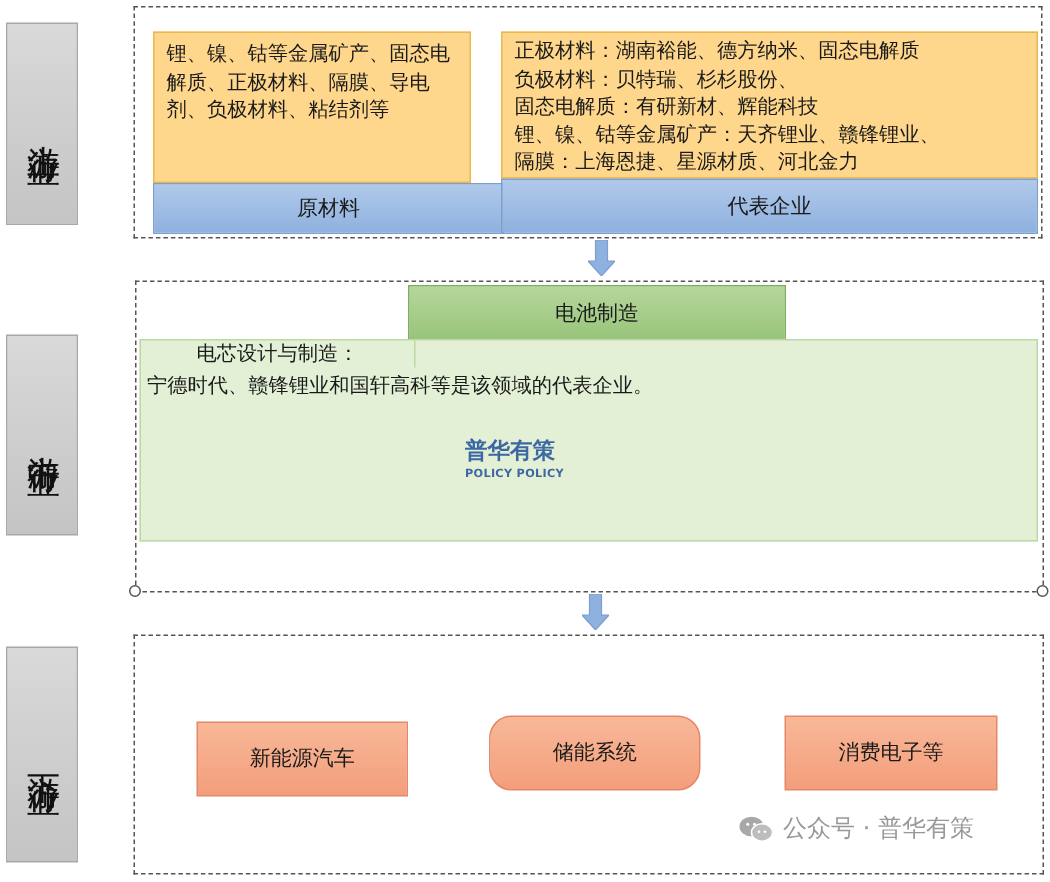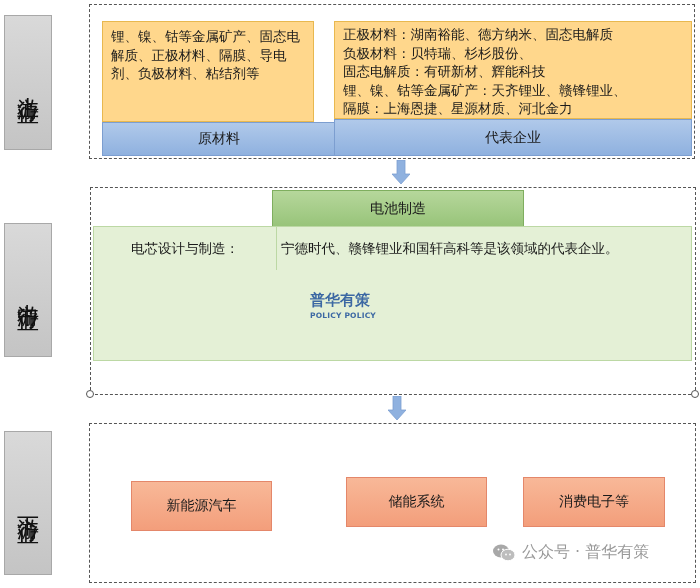--- a/index.html
+++ b/index.html
@@ -11,21 +11,21 @@
   .stage-label span { writing-mode:vertical-rl; text-orientation:upright; font-size:22px;
     letter-spacing:2px; color:#111; }
   .dashed { border:1.5px dashed #555; }
   .orange { background:#ffd78c; border:1px solid #e8b84f; font-size:13.5px; line-height:18.5px; padding:5px 8px; }
   .blue { background:linear-gradient(180deg,#b0c9ea,#8fb1df); border:1px solid #7c9ed0;
     display:flex; align-items:center; justify-content:center; font-size:14px; }
   .green-head { background:linear-gradient(180deg,#b6d79b,#98c47a); border:1px solid #7fae5f;
     display:flex; align-items:center; justify-content:center; font-size:14px; }
   .gtable { background:#e4f0d6; border:1px solid #bcd8a4; }
   .grow { position:absolute; left:0; right:0; border-top:1px solid #bcd8a4; display:flex; }
-  .grow:first-child { border-top:none; }
+  .grow:first-child { border-top:none;flex-direction:column; }
   .gcell-l { width:182px; border-right:1px solid #bcd8a4; display:flex; align-items:center; justify-content:center; font-size:13.5px; }
   .gcell-r { flex:1; padding:0 4px; display:flex; align-items:center; font-size:13.5px; line-height:17px; }
   .salmon { background:linear-gradient(180deg,#f8b898,#f39e7b); border:1px solid #e4876a;
     display:flex; align-items:center; justify-content:center; font-size:14px; }
   .arrow { width:18px; height:24px; }
   .handle { width:8px; height:8px; border:1px solid #555; border-radius:50%; background:#fff; }
   .watermark { color:#999; font-size:16px; display:flex; align-items:center; gap:6px; }
   .logo { color:#2a5a9e; font-weight:bold; font-size:15px; line-height:15px; opacity:0.9; }
   .logo small { display:block; font-size:7.5px; font-weight:bold; letter-spacing:0.2px; }
 </style>
@@ -90,21 +90,21 @@
 
 <div class="abs stage-label" style="left:4px; top:431px; width:48px; height:144px;">
   <span>下游行业</span>
 </div>
 
 <div class="abs dashed" style="left:89px; top:423px; width:607px; height:160px;"></div>
 
 <div class="abs salmon" style="left:131px; top:481px; width:141px; height:50px;">
   <span>新能源汽车</span>
 </div>
-<div class="abs salmon" style="left:346px; top:477px; width:141px; height:50px;">
+<div class="abs salmon" style="left:326px; top:477px; width:141px; height:50px;border-radius:15px;">
   <span>储能系统</span>
 </div>
 <div class="abs salmon" style="left:523px; top:477px; width:142px; height:50px;">
   <span>消费电子等</span>
 </div>
 
 <div class="abs watermark" style="left:492px; top:542px;">
   <svg width="24" height="20" viewBox="0 0 24 20">
     <ellipse cx="9" cy="8" rx="8" ry="6.5" fill="#a8a8a8"></ellipse>
     <ellipse cx="16" cy="12" rx="7" ry="5.8" fill="#bdbdbd" stroke="#fff" stroke-width="1"></ellipse>

